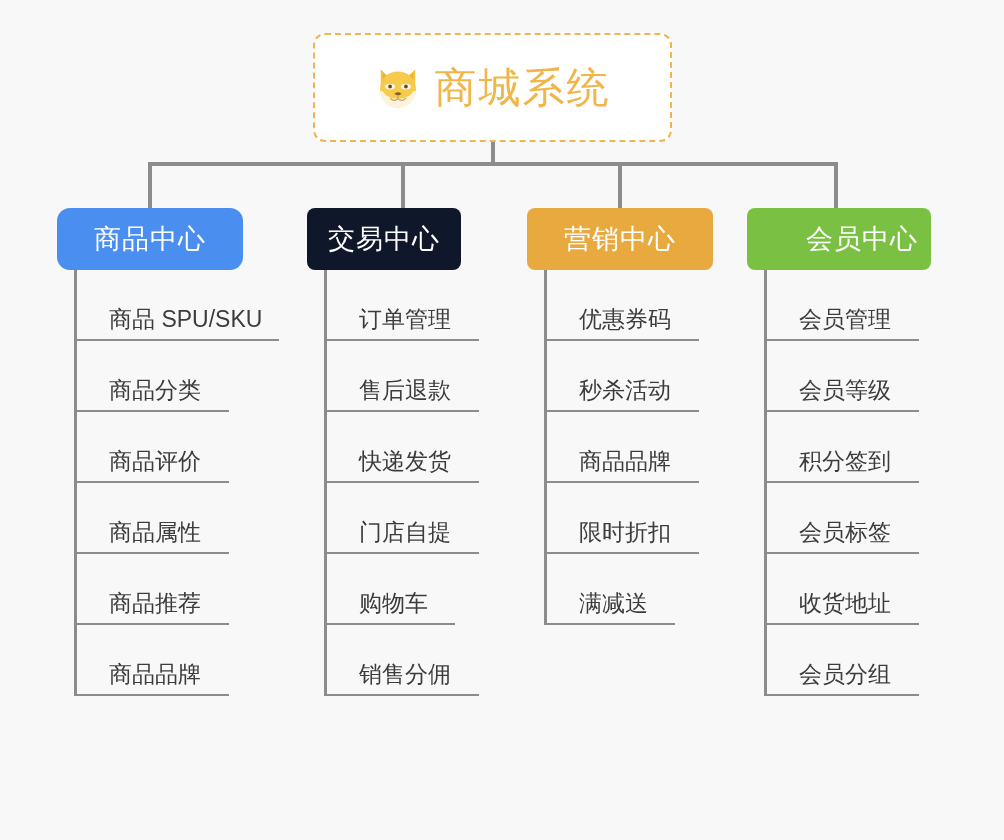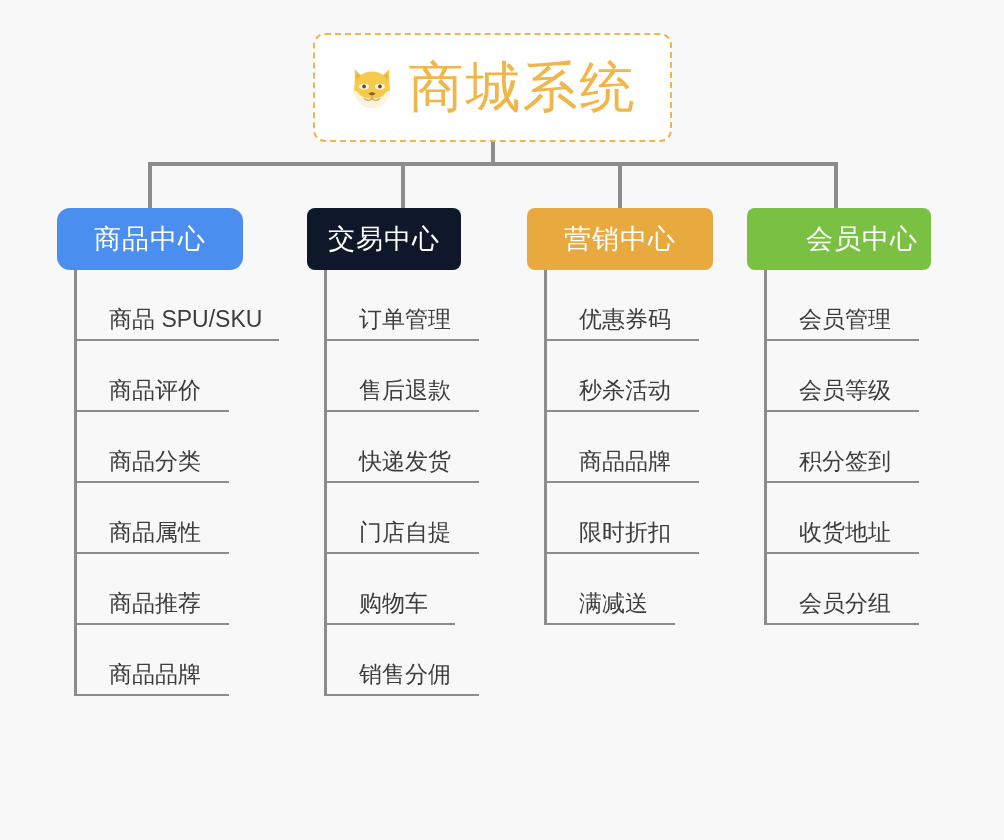--- a/index.html
+++ b/index.html
@@ -36,21 +36,21 @@
     justify-content: center;
     gap: 14px;
   }
   .root-icon {
     width: 46px;
     height: 46px;
     flex: 0 0 auto;
     display: block;
   }
   .root-title {
-    font-size: 55px;
+    font-size: 42px;
     color: #f0b64a;
     letter-spacing: 2px;
     line-height: 1;
     white-space: nowrap;
     text-align: center;
   }
 
   
   .conn {
     position: absolute;
@@ -158,25 +158,25 @@
       <div class="category-box" style="left: 57px; width: 186px; background: rgb(74, 142, 240); border-radius: 13px;">
         <span class="category-label">商品中心</span>
       </div>
       <div class="leaf-column" style="left: 74px; border-left-color: rgb(140, 140, 140);">
         <div class="leaf-item">
           <span class="leaf-underline" style="width: 205px; background: rgb(140, 140, 140);"></span>
           <span class="leaf-label">商品 SPU/SKU</span>
         </div>
         <div class="leaf-item">
           <span class="leaf-underline" style="width: 155px; background: rgb(140, 140, 140);"></span>
+          <span class="leaf-label">商品分类</span>
+        </div>
+        <div class="leaf-item">
+          <span class="leaf-underline" style="width: 155px; background: rgb(140, 140, 140);"></span>
           <span class="leaf-label">商品评价</span>
-        </div>
-        <div class="leaf-item">
-          <span class="leaf-underline" style="width: 155px; background: rgb(140, 140, 140);"></span>
-          <span class="leaf-label">商品分类</span>
         </div>
         <div class="leaf-item">
           <span class="leaf-underline" style="width: 155px; background: rgb(140, 140, 140);"></span>
           <span class="leaf-label">商品属性</span>
         </div>
         <div class="leaf-item">
           <span class="leaf-underline" style="width: 155px; background: rgb(140, 140, 140);"></span>
           <span class="leaf-label">商品推荐</span>
         </div>
         <div class="leaf-item">
@@ -252,20 +252,24 @@
         <div class="leaf-item">
           <span class="leaf-underline" style="width: 155px; background: rgb(140, 140, 140);"></span>
           <span class="leaf-label">会员等级</span>
         </div>
         <div class="leaf-item">
           <span class="leaf-underline" style="width: 155px; background: rgb(140, 140, 140);"></span>
           <span class="leaf-label">积分签到</span>
         </div>
         <div class="leaf-item">
           <span class="leaf-underline" style="width: 155px; background: rgb(140, 140, 140);"></span>
+          <span class="leaf-label">会员标签</span>
+        </div>
+        <div class="leaf-item">
+          <span class="leaf-underline" style="width: 155px; background: rgb(140, 140, 140);"></span>
           <span class="leaf-label">收货地址</span>
         </div>
         <div class="leaf-item">
           <span class="leaf-underline" style="width: 155px; background: rgb(140, 140, 140);"></span>
           <span class="leaf-label">会员分组</span>
         </div>
       </div>
     </div>
 
 </div>

